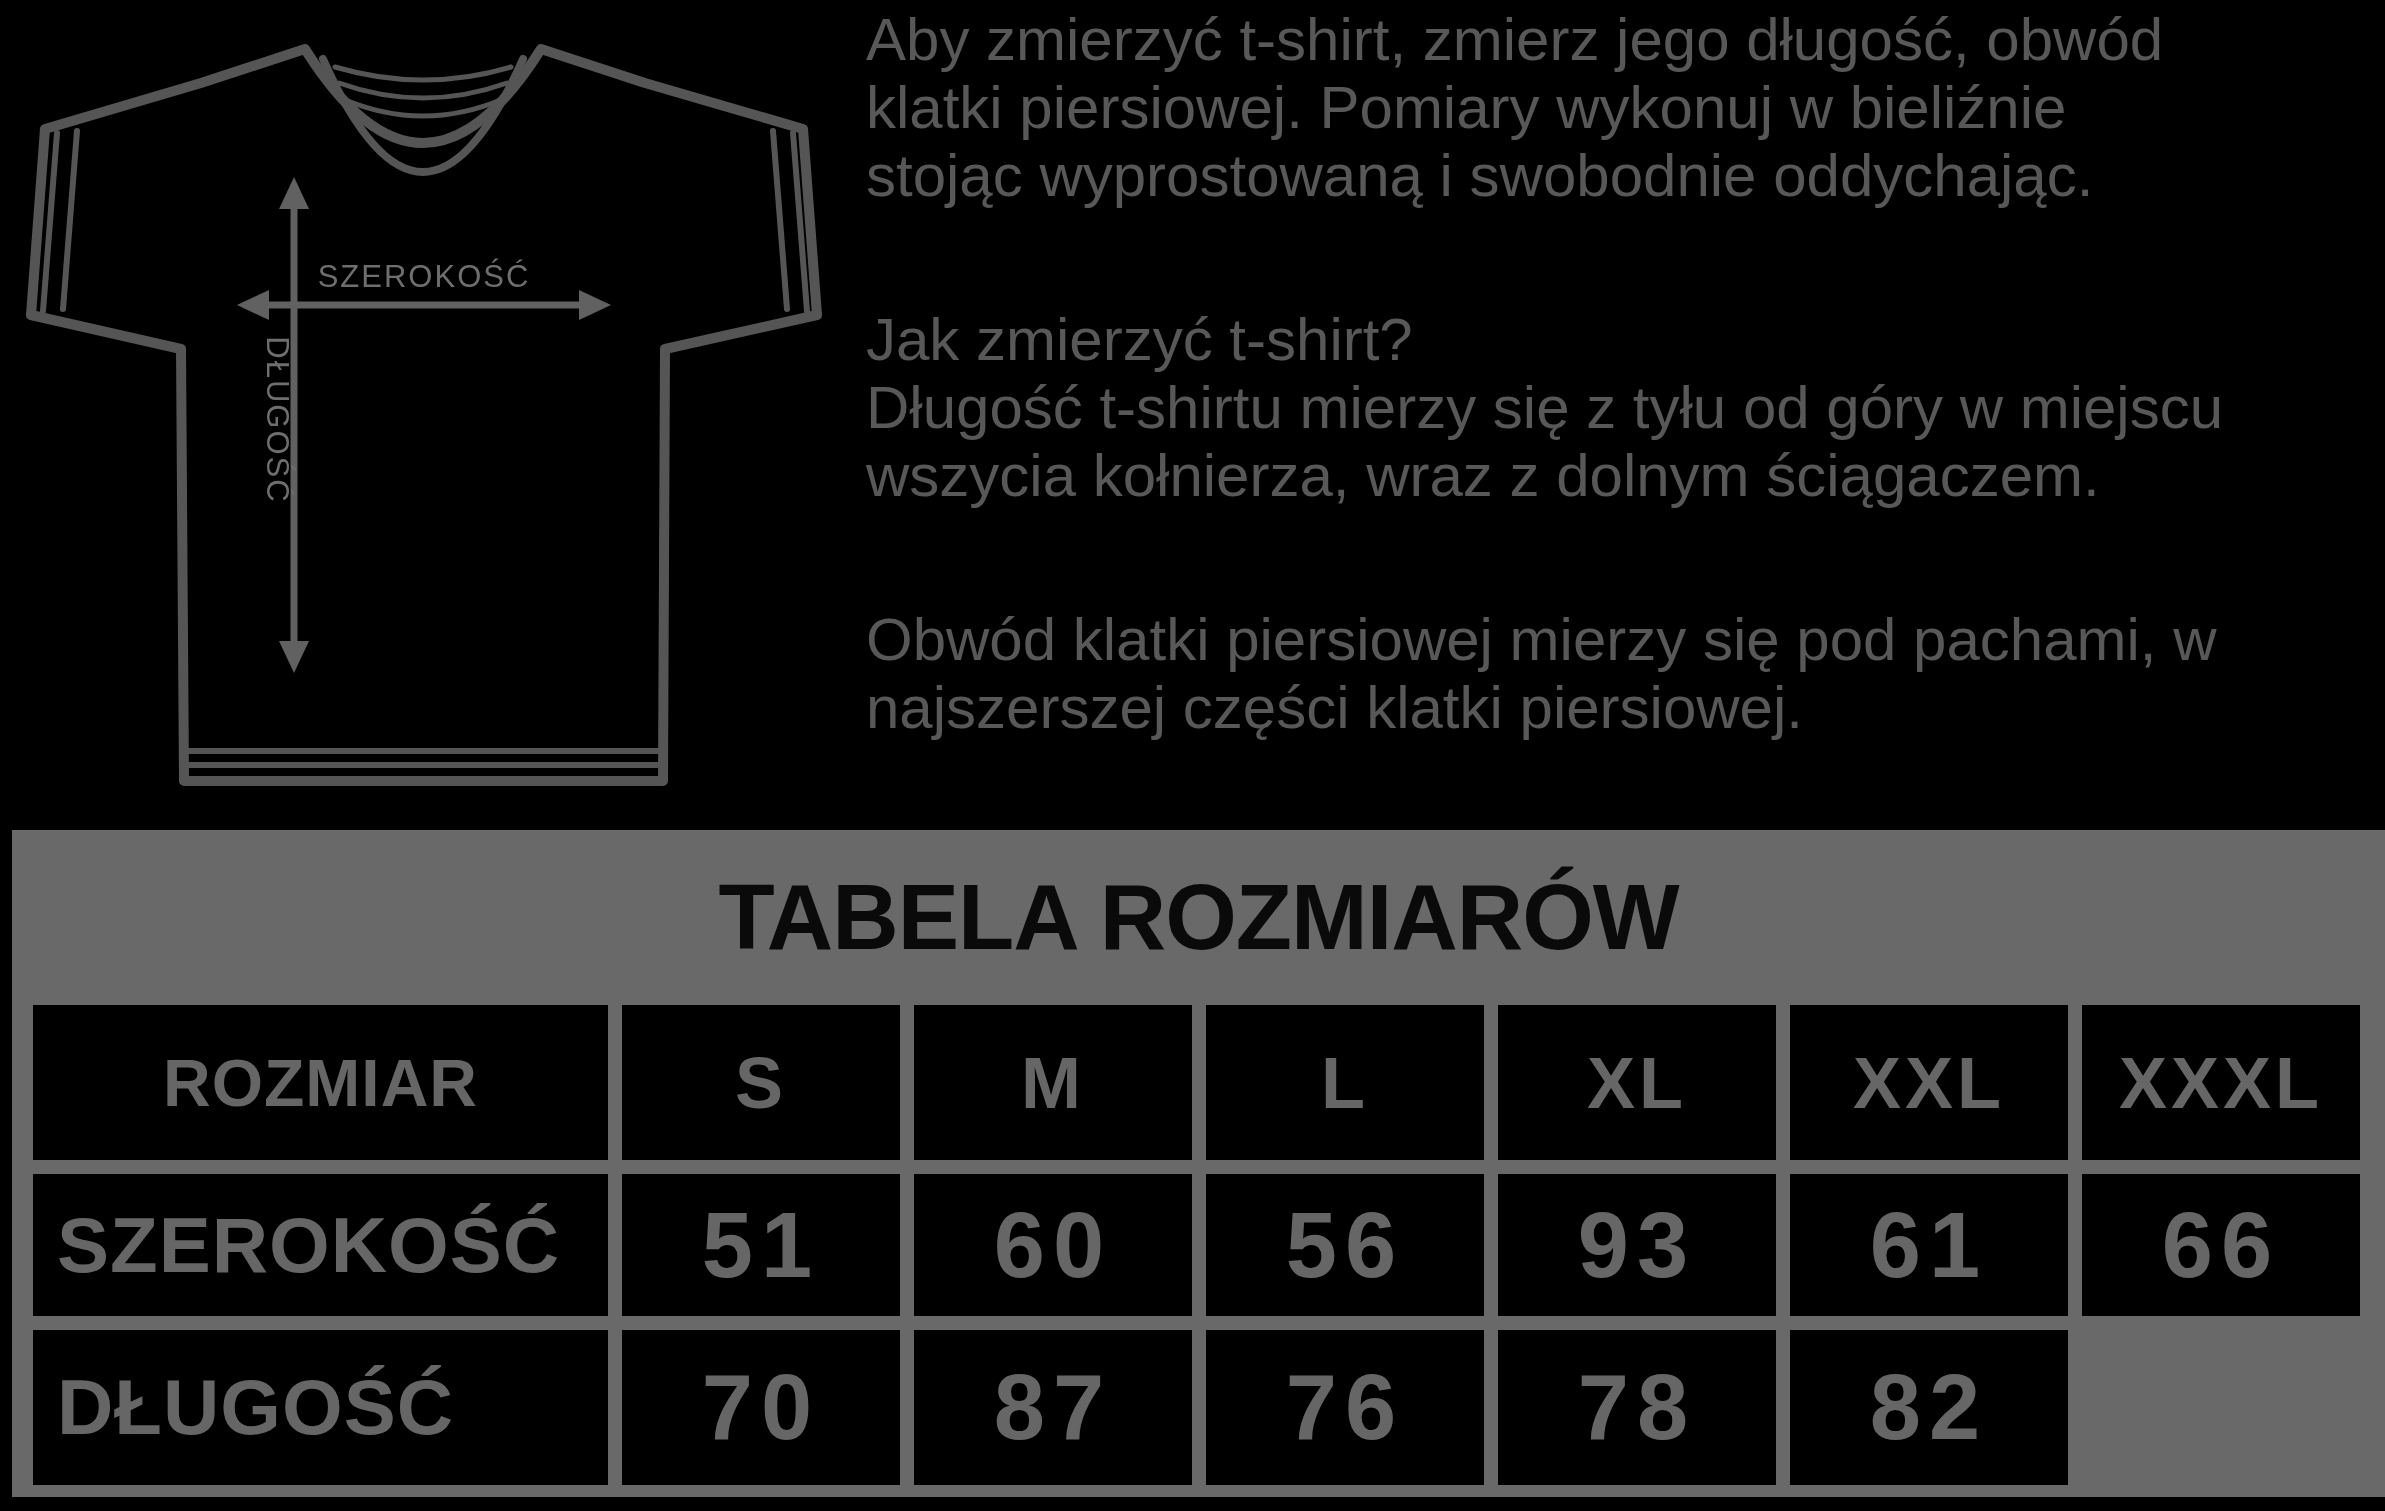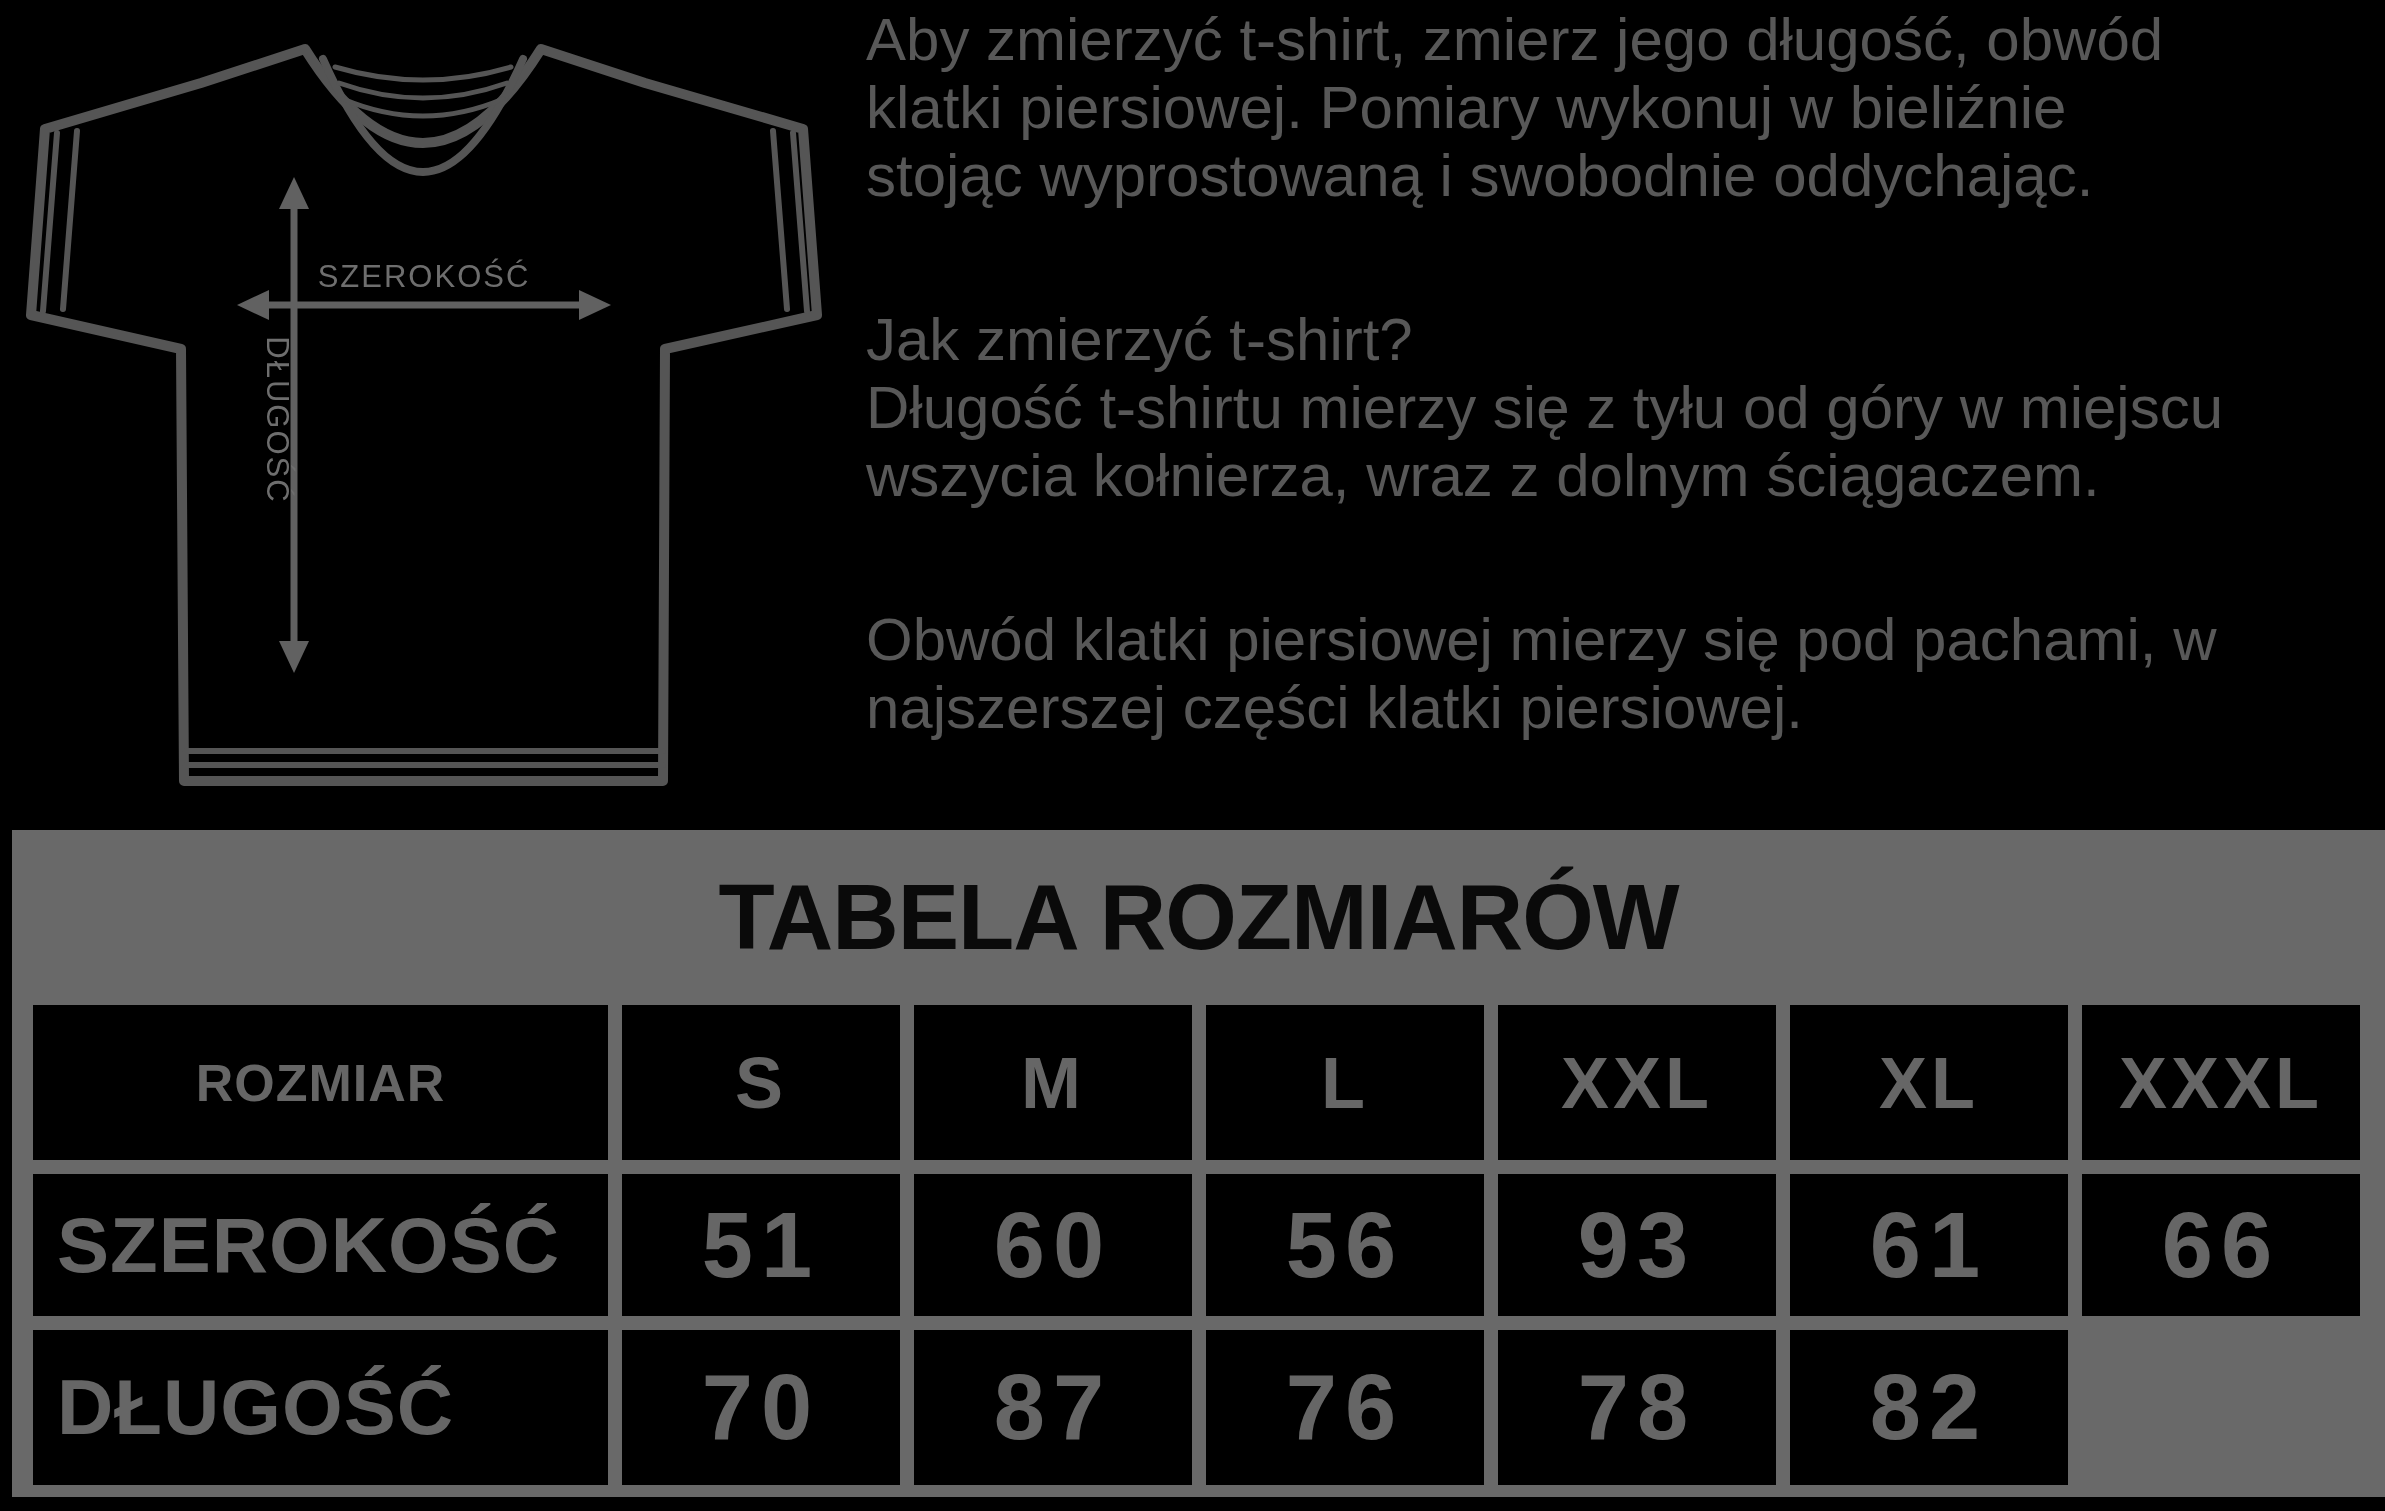--- a/index.html
+++ b/index.html
@@ -35,21 +35,21 @@
     position:absolute;left:21px;right:25px;top:175px;bottom:12px;
     display:grid;
     grid-template-columns:575px repeat(6,1fr);
     grid-template-rows:155px 142px 155px;
     gap:14px;
   }
   .cell{
     background:#000;color:#666666;font-weight:bold;
     display:flex;align-items:center;justify-content:center;
   }
-  .cell.corner{font-size:52px;letter-spacing:1px;text-align:center;}
+  .cell.corner{font-size:66px;letter-spacing:1px;text-align:center;}
   .cell.rowlabel{font-size:78px;letter-spacing:1px;justify-content:flex-start;padding-left:24px;}
   .cell.size{font-size:72px;letter-spacing:4px;}
   .cell.num{font-size:92px;letter-spacing:8px;}
 </style>
 </head>
 <body>
 
 <div class="stage">
 
   <svg class="tshirt" width="840" height="800" viewBox="0 0 840 800">
@@ -102,22 +102,22 @@
   </div>
 
   <div class="panel">
     <div class="panel-title">TABELA ROZMIARÓW</div>
     <div class="grid">
 
       <div class="cell corner">ROZMIAR</div>
       <div class="cell size">S</div>
       <div class="cell size">M</div>
       <div class="cell size">L</div>
+      <div class="cell size">XL</div>
       <div class="cell size">XXL</div>
-      <div class="cell size">XL</div>
       <div class="cell size">XXXL</div>
 
       <div class="cell rowlabel">SZEROKOŚĆ</div>
       <div class="cell num">51</div>
       <div class="cell num">60</div>
       <div class="cell num">56</div>
       <div class="cell num">93</div>
       <div class="cell num">61</div>
       <div class="cell num">66</div>
 

